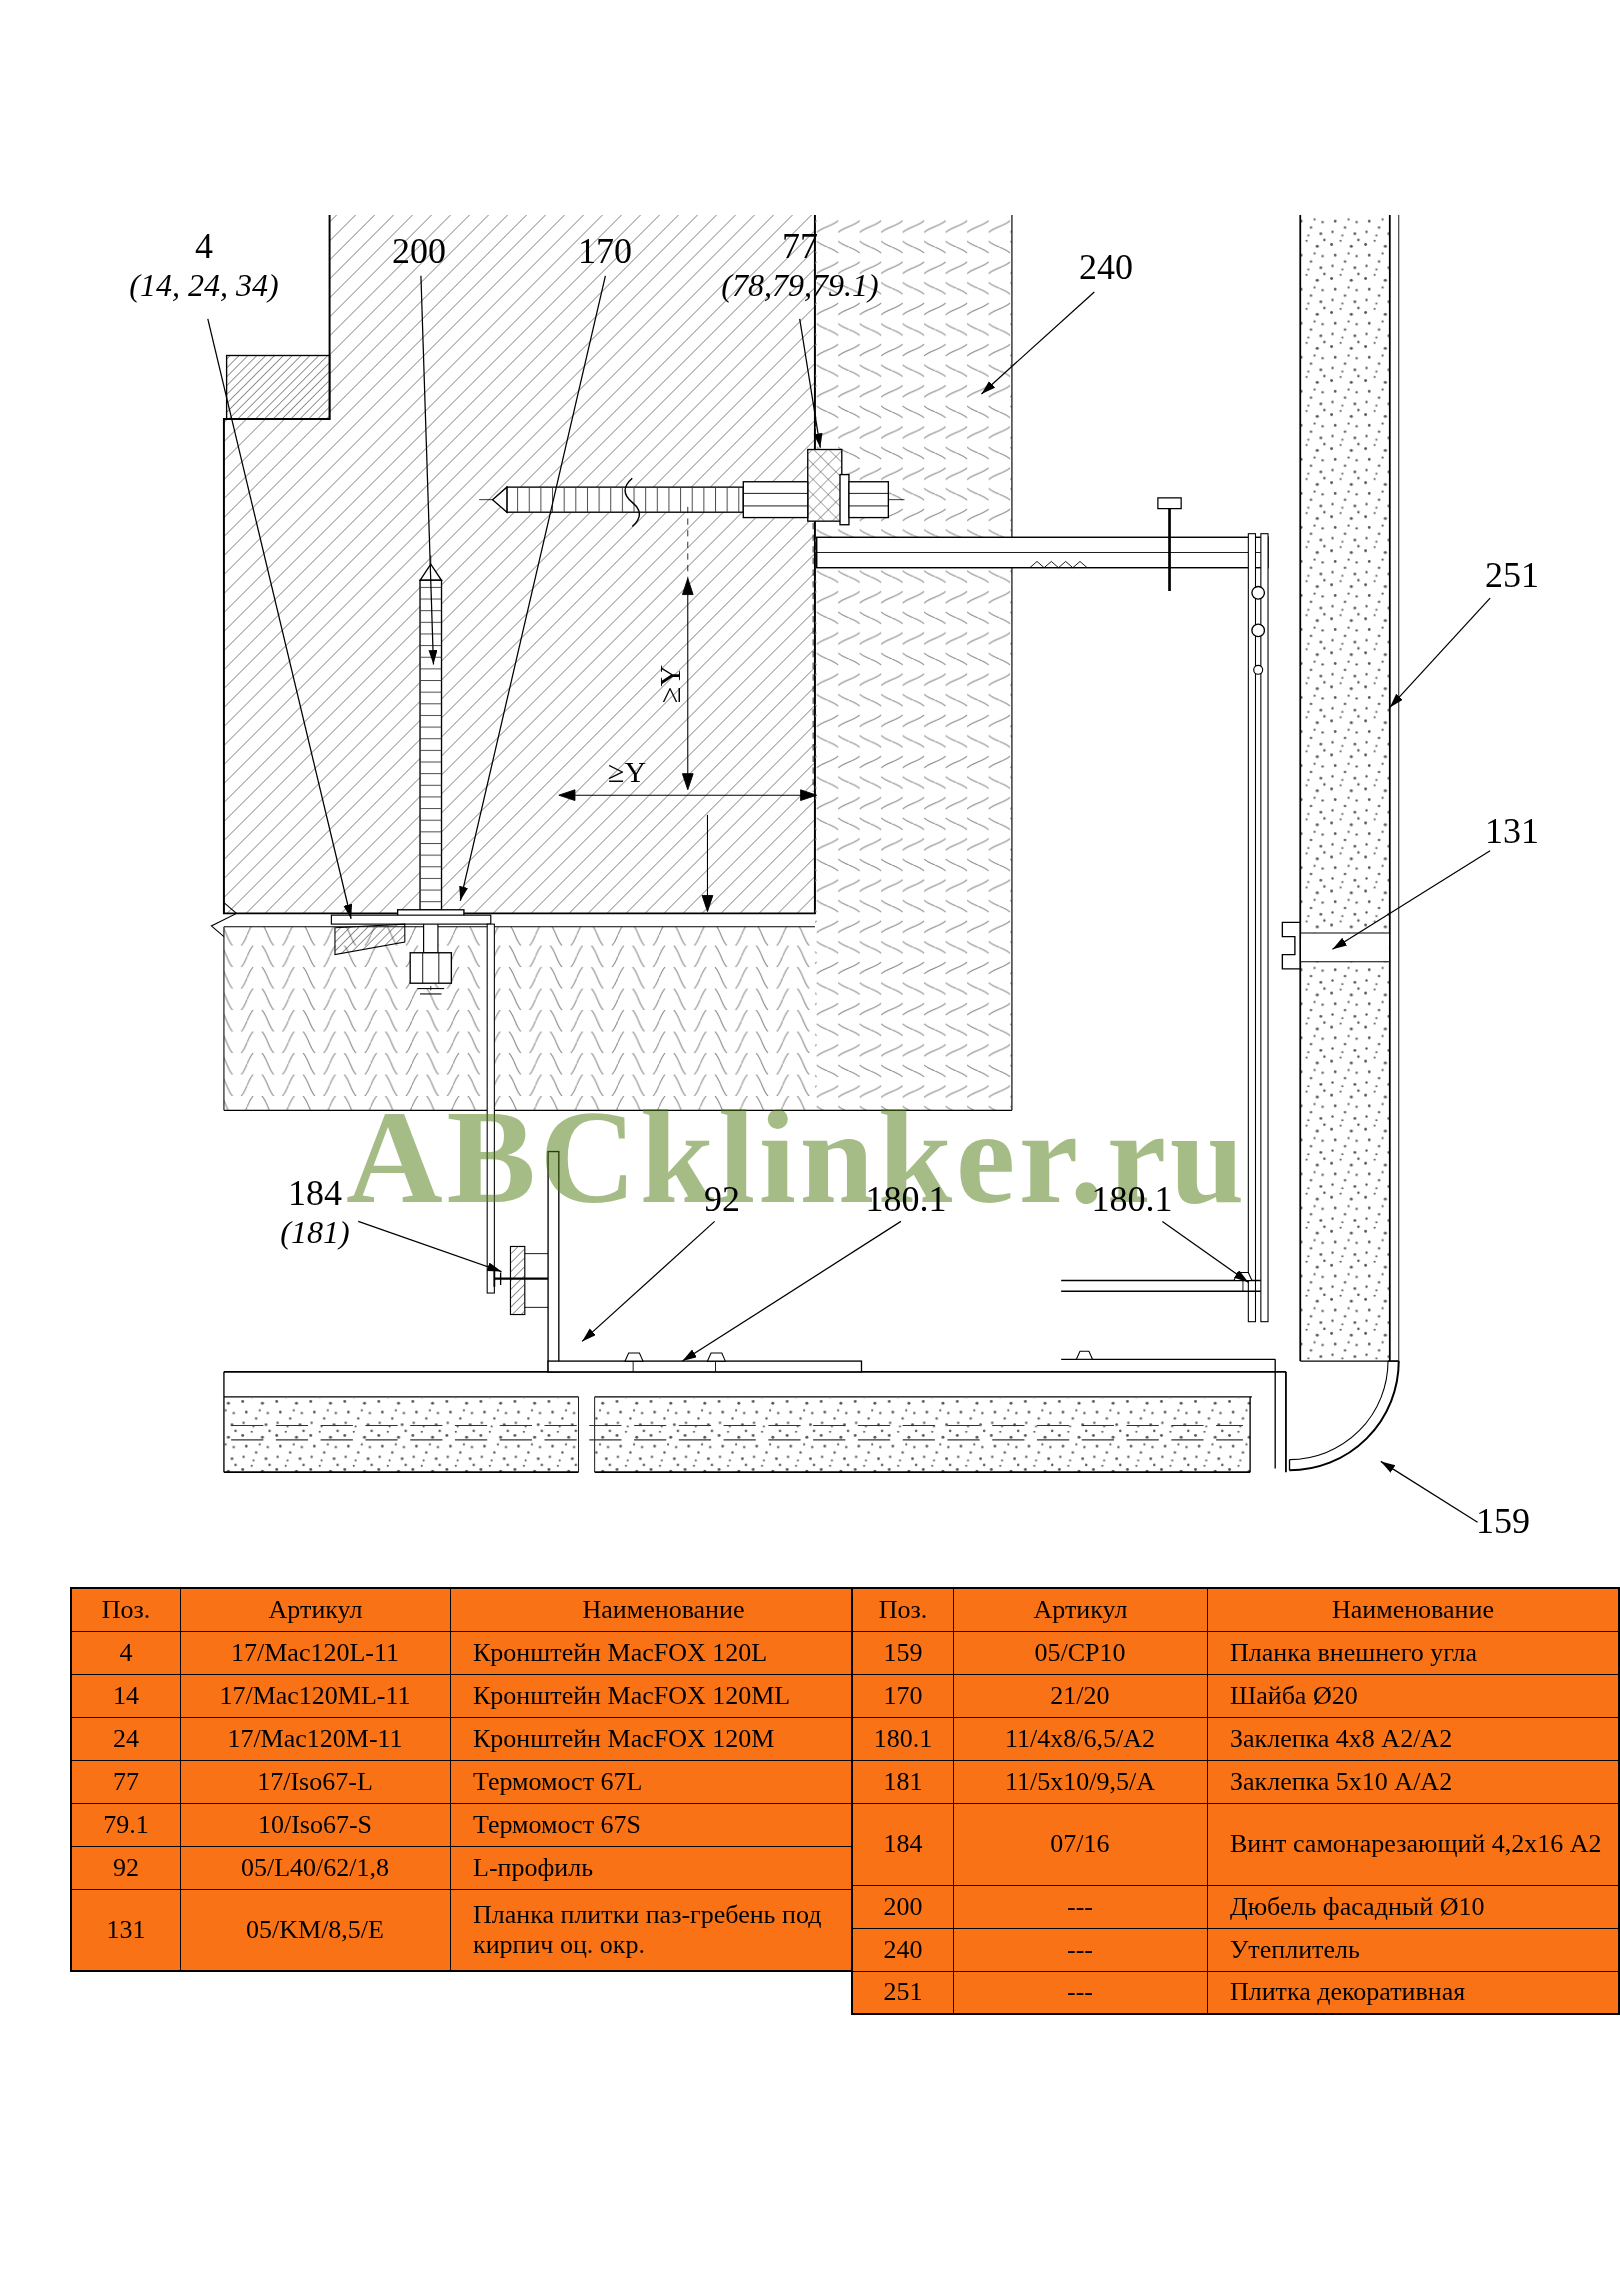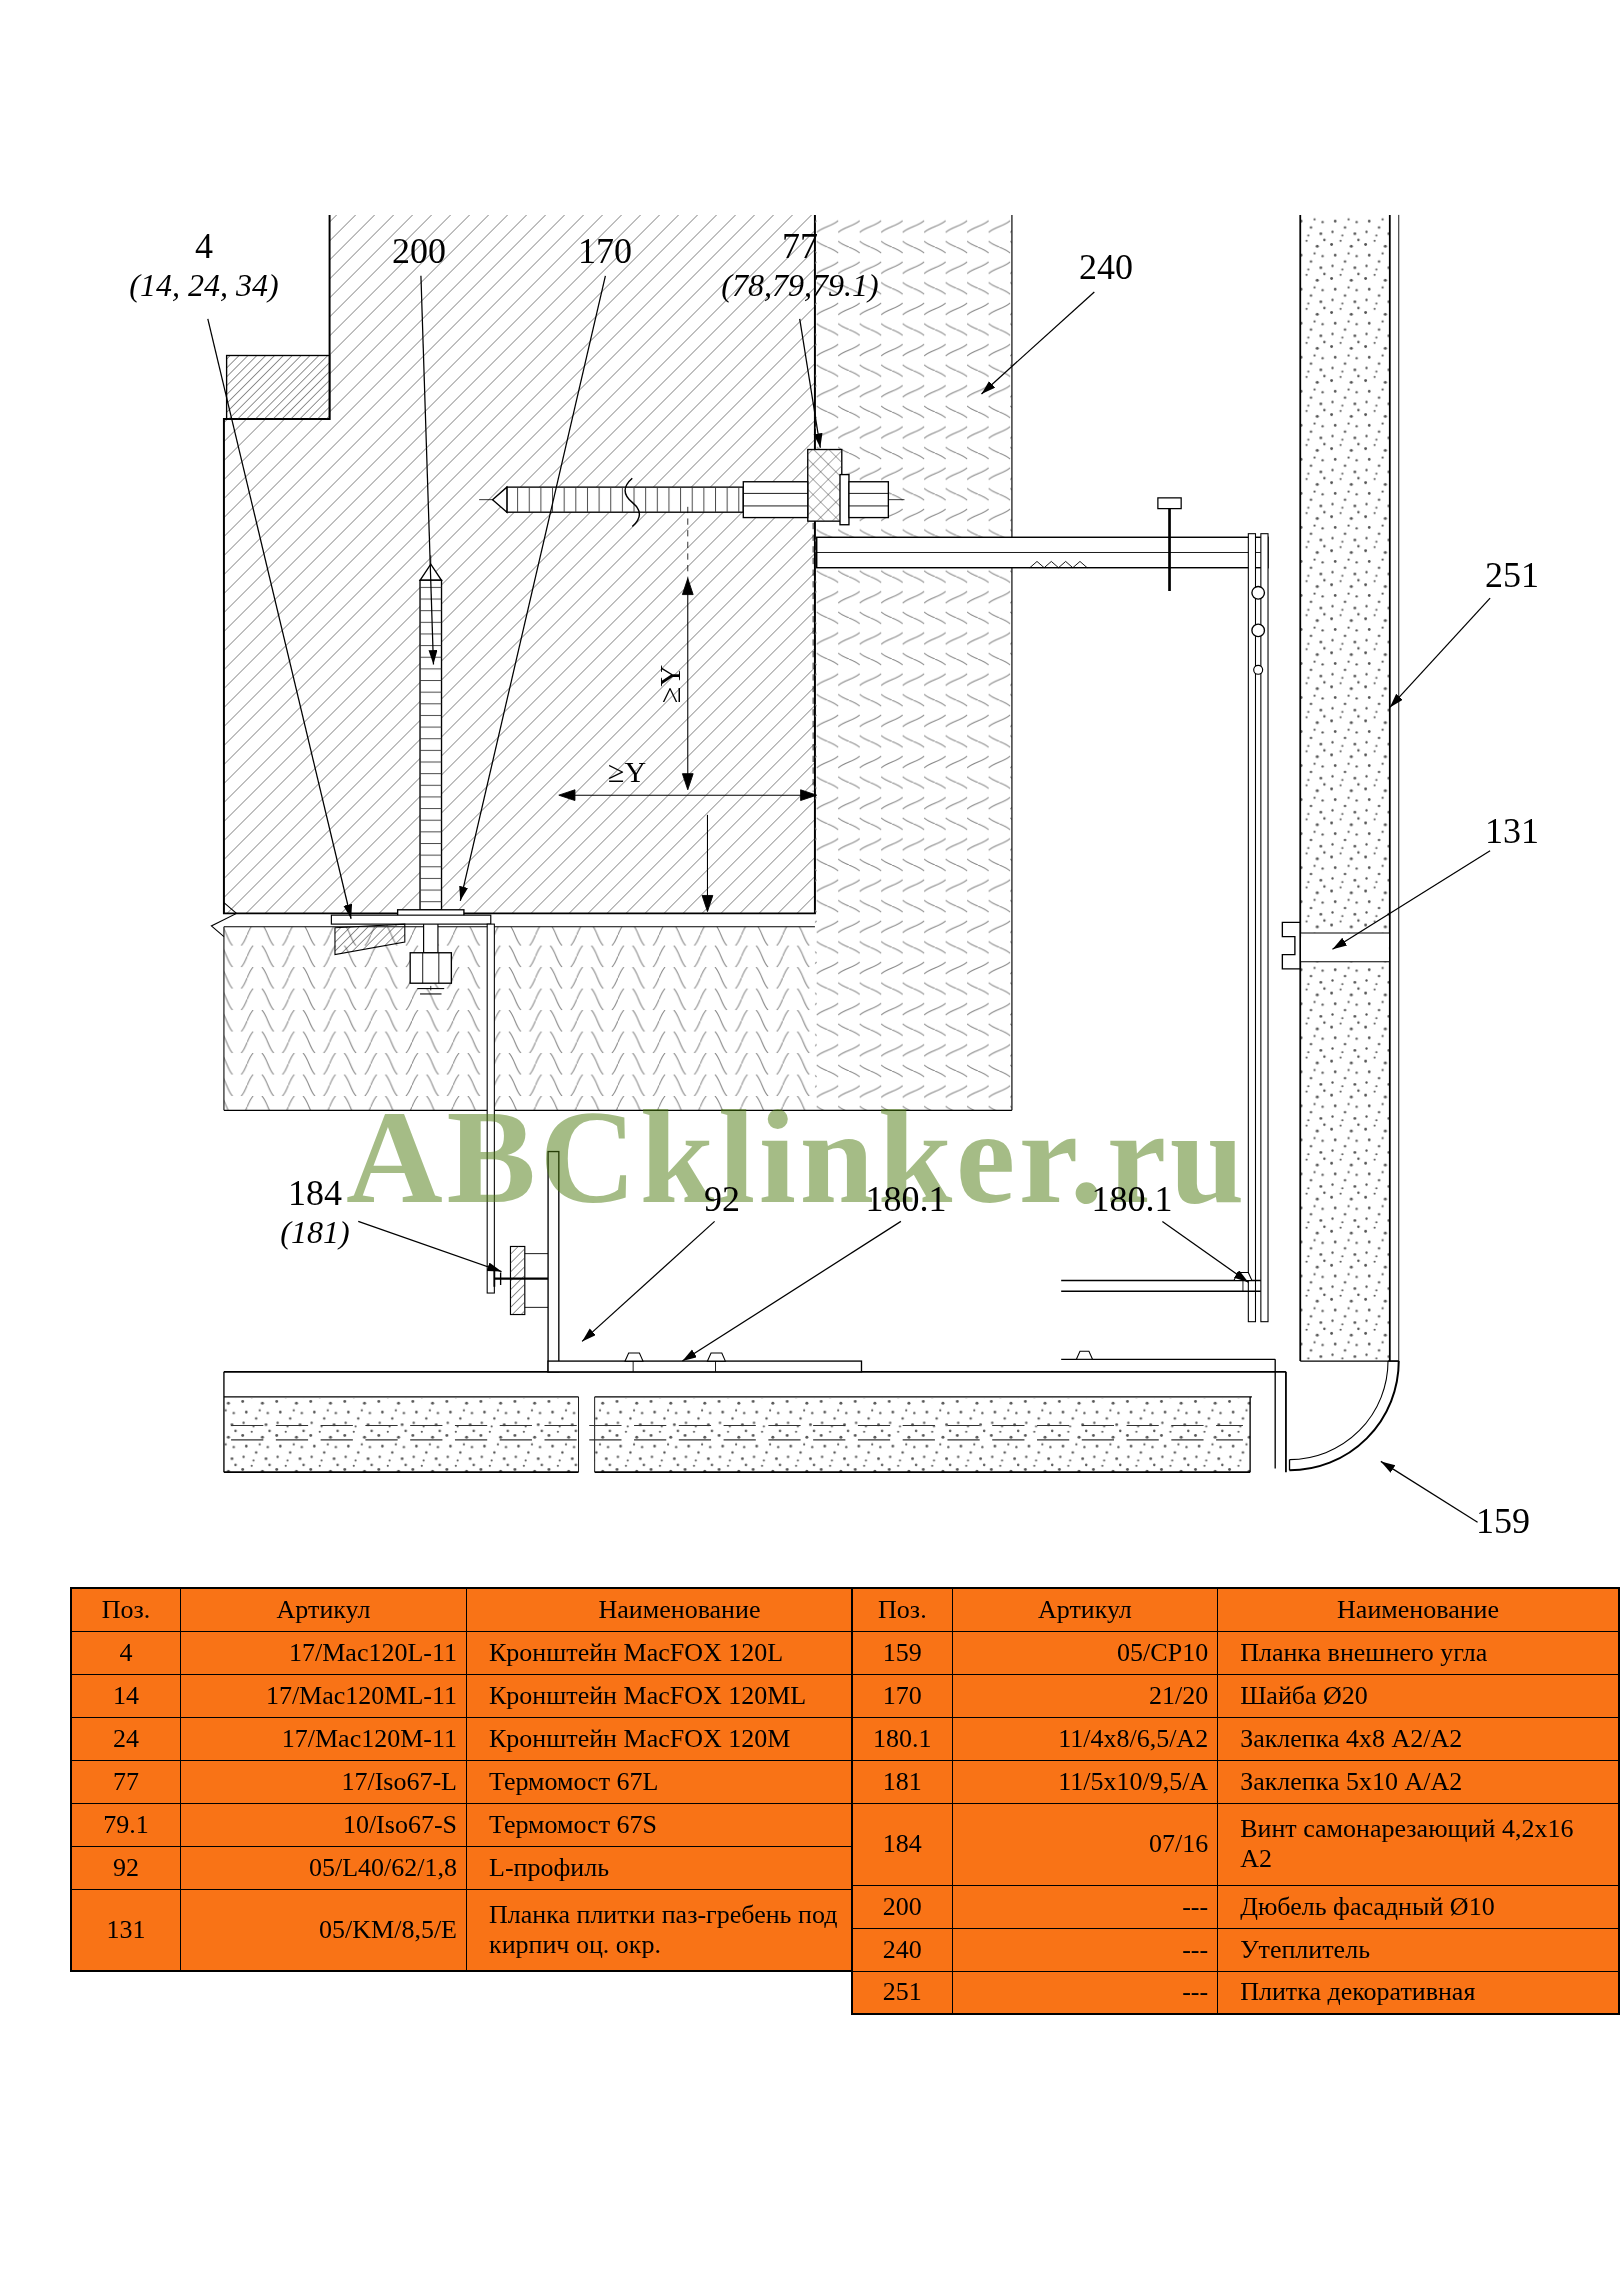--- a/index.html
+++ b/index.html
@@ -15,21 +15,21 @@
              font-size:134px;font-weight:bold;letter-spacing:3.6px;color:#4d7c0f;opacity:.5;
              white-space:nowrap;pointer-events:none;}
   table.parts{position:absolute;border-collapse:collapse;background:#f97316;font-size:26px;
               table-layout:fixed;border:2.7px solid #000;}
   table.parts td,table.parts th{border:1.3px solid #000;padding:2.7px 9px;vertical-align:middle;
               font-weight:normal;line-height:1.15;}
   table.parts tr{height:43px;}
   table.parts tr.tall{height:82px;}
   table.parts th{text-align:center;}
   table.parts td:nth-child(1){text-align:center;}
-  table.parts td:nth-child(2){text-align:right;padding-left:25px;}
+  table.parts td:nth-child(2){text-align:center;padding-left:8px;}
   table.parts td:nth-child(3){text-align:left;padding-left:22px;}
   #tbl-left th:nth-child(1),#tbl-left td:nth-child(1){width:90px;}
   #tbl-left th:nth-child(2),#tbl-left td:nth-child(2){width:251px;}
   #tbl-left th:nth-child(3),#tbl-left td:nth-child(3){width:394px;}
   #tbl-right th:nth-child(1),#tbl-right td:nth-child(1){width:85px;}
   #tbl-right th:nth-child(2),#tbl-right td:nth-child(2){width:246px;}
   #tbl-right th:nth-child(3),#tbl-right td:nth-child(3){width:403px;}
 </style>
 </head>
 <body>

